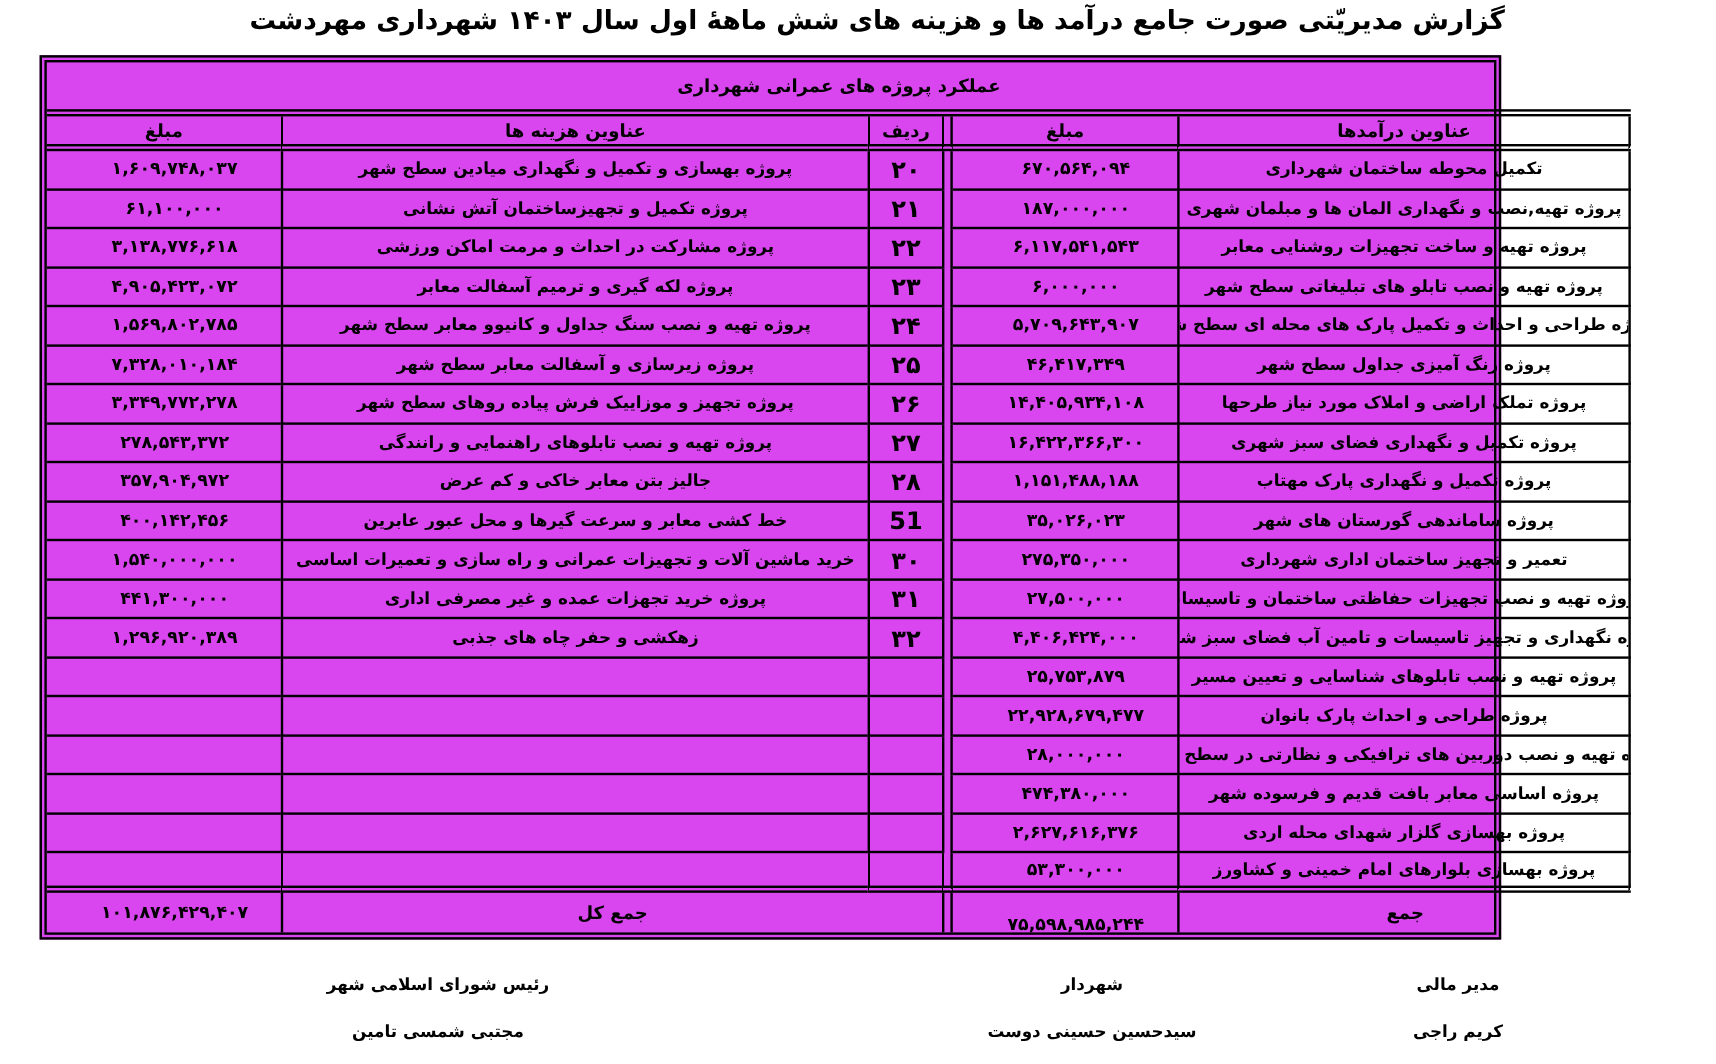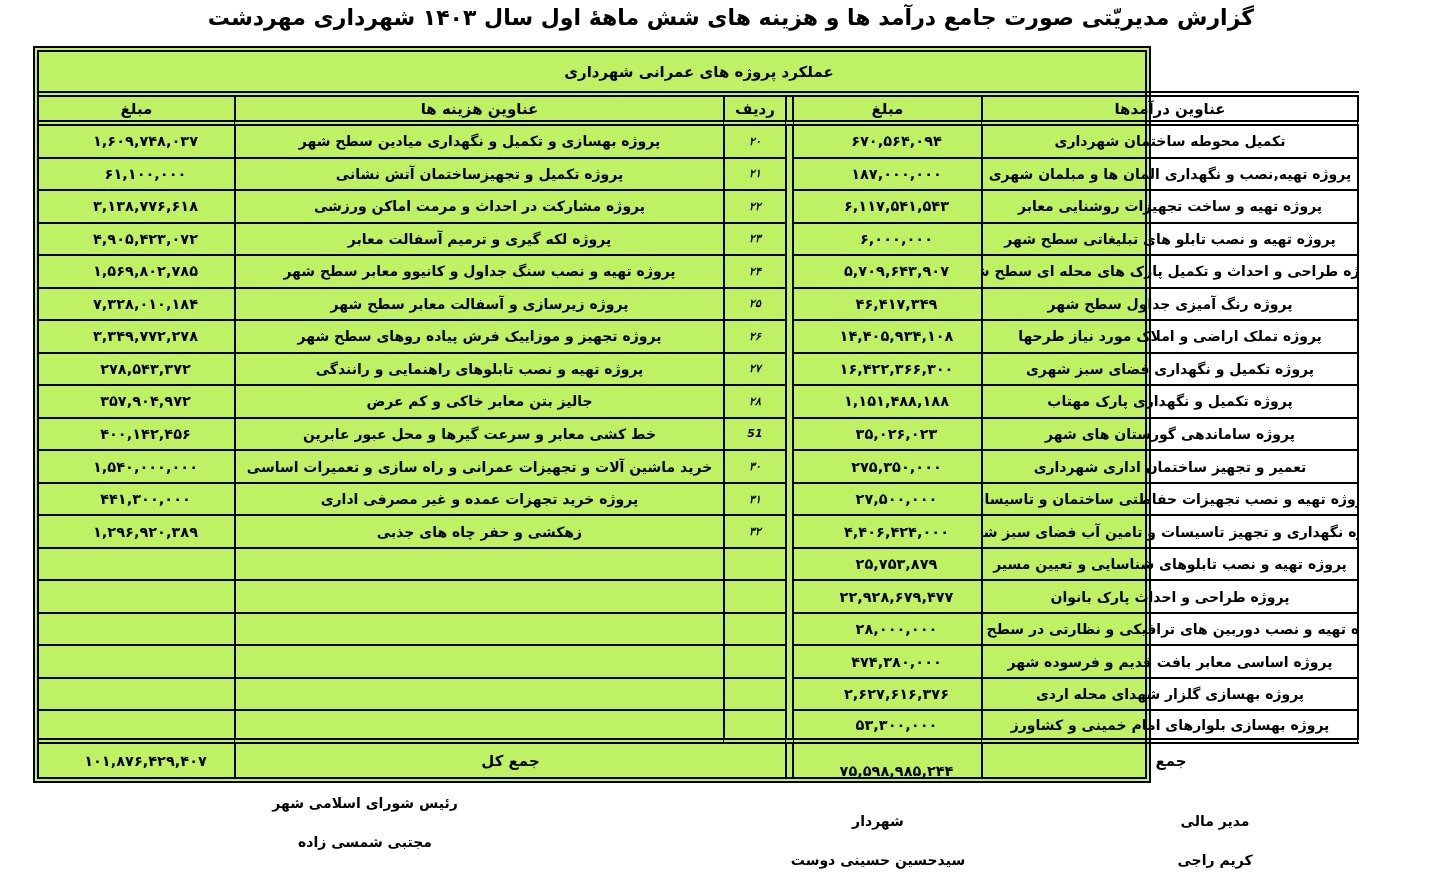--- a/index.html
+++ b/index.html
@@ -15,42 +15,42 @@
     position: absolute;
     top: 5px; left: 16px; width: 100%;
     text-align: center;
     direction: rtl;
     font-size: 22px;
     font-weight: bold;
   }
   .tbl {
     position: absolute;
     left: 33px; top: 46px;
-    width: 1118px; height: 737px;
+    width: 1218px; height: 737px;
     border: 6px double #000;
-    background: #bef264;
+    background: #d946ef;
     display: grid;
     grid-template-columns: 195px 489px 62px 9px 187px 376px 1fr;
     grid-template-rows: 45px 29px repeat(19, 1fr) 33px;
     direction: ltr;
   }
   .c {
     display: flex;
     align-items: center;
     justify-content: center;
     direction: rtl;
     font-weight: bold;
     overflow: hidden;
     white-space: nowrap;
   }
   .ttl { grid-column: 1 / -1; border-bottom: 6px double #000; font-size: 15px; }
   .h { font-size: 15px; }
   .t { font-size: 14px; }
   .a { font-size: 14.5px; letter-spacing: 0.5px; padding-left: 18px; }
-  .n { font-size: 11px; font-style: italic; }
+  .n { font-size: 20px; }
   .bl { border-left: 2px solid #000; }
   .bb { border-bottom: 2px solid #000; }
   .dbb { border-bottom: 6px double #000; }
   .divider { border-left: 2px solid #000; border-right: 2px solid #000; }
   .span-exp { grid-column: 2 / 4; }
   .span-rev { grid-column: 6 / 8; }
   .col1 { grid-column: 1 / 2; }
   .col4 { grid-column: 4 / 5; }
   .col5 { grid-column: 5 / 6; margin-top: 20px; }
   .sig {
@@ -236,20 +236,20 @@
   <div class="c h bl span-exp">جمع کل</div>
   <div class="divider col4"></div>
   <div class="c a col5">۷۵,۵۹۸,۹۸۵,۲۴۴</div>
   <div class="c h bl span-rev">جمع</div>
 </div>
 
 <div class="sig" style="left:1065px; top:813px;">
   <div class="role">مدیر مالی</div>
   <div class="name">کریم راجی</div>
 </div>
-<div class="sig" style="left:728px; top:813px;">
+<div class="sig" style="left:760px; top:813px;">
   <div class="role">شهردار</div>
   <div class="name">سیدحسین حسینی دوست</div>
 </div>
-<div class="sig" style="left:215px; top:795px;">
+<div class="sig" style="left:215px; top:813px;">
   <div class="role">رئیس شورای اسلامی شهر</div>
-  <div class="name">مجتبی شمسی زاده</div>
+  <div class="name">مجتبی شمسی تامین</div>
 </div>
 
 </body></html>

